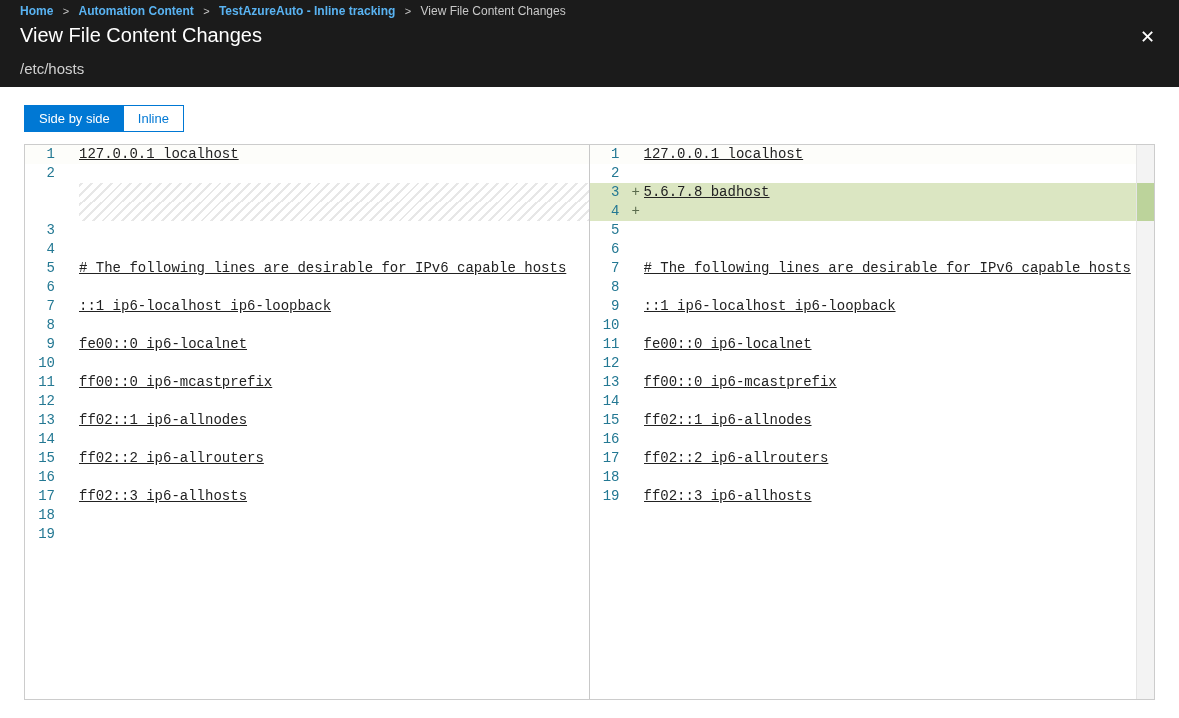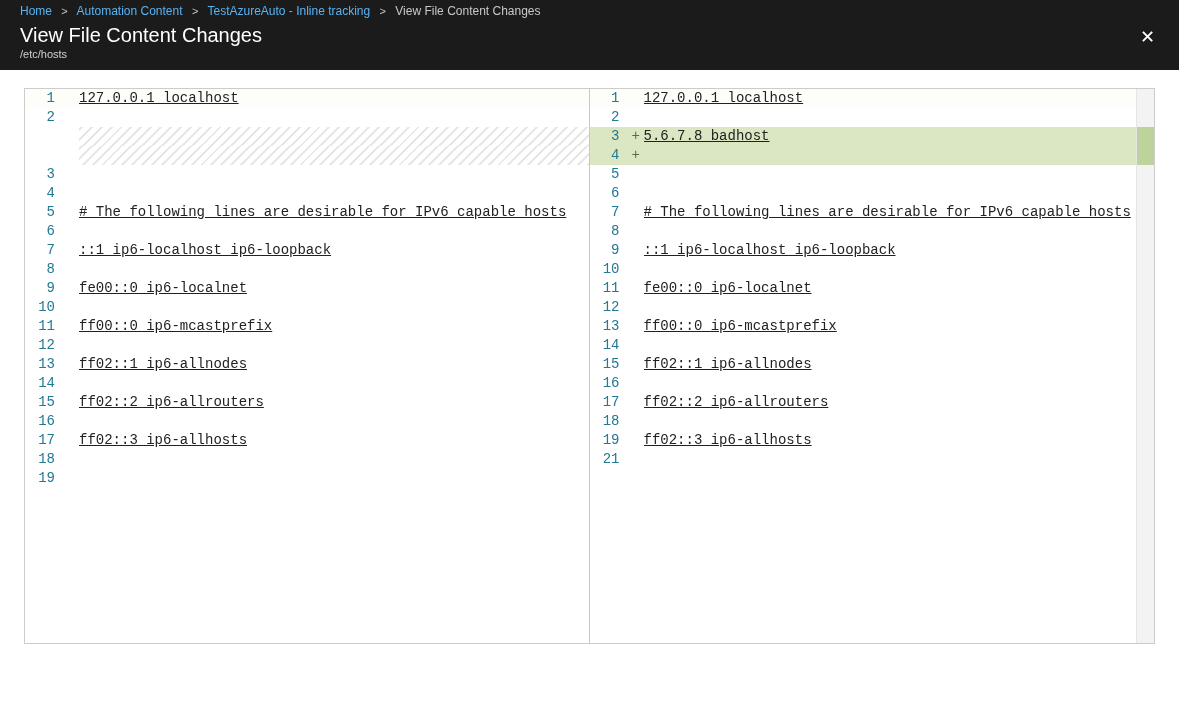--- a/index.html
+++ b/index.html
@@ -1,24 +1,24 @@
 <!DOCTYPE html>
 <html><head>
 <meta charset="utf-8">
 <style>
   * { box-sizing: border-box; margin: 0; padding: 0; }
   html, body { width: 1179px; height: 718px; font-family: "Segoe UI", Arial, sans-serif; overflow: hidden; background: #fff; }
   .topbar { background: #1b1b1b; color: #fff; }
   .breadcrumbs { padding: 4px 20px 2px 20px; font-size: 12px; color: #59b3f2; }
-  .breadcrumbs a { color: #59b3f2; text-decoration: none; }
+  .breadcrumbs a { color: #59b3f2; text-decoration: none; font-weight: bold; }
   .breadcrumbs .sep { color: #c8c8c8; margin: 0 6px; font-size: 11px; }
   .breadcrumbs .current { color: #c8c8c8; }
   .titlebar { display: flex; align-items: flex-start; justify-content: space-between; padding: 2px 18px 10px 20px; }
   .title { font-size: 20px; font-weight: 400; color: #fff; line-height: 26px; }
-  .subtitle { font-size: 11px; color: #d0d0d0; margin-top: 0; }
+  .subtitle { font-size: 15px; color: #d0d0d0; margin-top: 12px; }
   .close { color: #fff; font-size: 18px; line-height: 18px; cursor: pointer; padding: 6px; }
   .content { padding: 18px 24px 0 24px; }
   .viewtabs { display: inline-flex; border: 1px solid #0078d4; margin-bottom: 12px; }
   .viewtabs button { font: inherit; font-size: 13px; padding: 5px 14px; border: none; cursor: pointer; background: #fff; color: #0078d4; }
   .viewtabs button.active { background: #0078d4; color: #fff; }
   .diffbox { border: 1px solid #ccc; height: 556px; position: relative; }
   .diff { display: flex; width: 100%; height: 100%; font-family: Consolas, "Courier New", monospace; font-size: 14px; color: #222; }
   .pane { flex: 1 1 50%; height: 100%; overflow: hidden; }
   .pane.left { border-right: 1px solid #c8c8c8; }
   .line { display: flex; height: 19px; line-height: 19px; white-space: pre; }
@@ -50,20 +50,24 @@
   <div class="titlebar">
     <div>
       <div class="title">View File Content Changes</div>
       <div class="subtitle">/etc/hosts</div>
     </div>
     <div class="close">✕</div>
   </div>
 </div>
 
 <div class="content">
+  <div class="viewtabs">
+    <button class="active">Side by side</button>
+    <button>Inline</button>
+  </div>
 
   <div class="diffbox">
     <div class="diff">
       <div class="pane left" id="pane-left">
           <div class="line curr"><span class="ln">1</span><span class="sign"></span><span class="txt">127.0.0.1 localhost</span></div>
           <div class="line"><span class="ln">2</span><span class="sign"></span><span class="txt"></span></div>
           <div class="line hatch"><span class="ln"></span><span class="sign"></span><span class="txt"></span></div>
           <div class="line hatch"><span class="ln"></span><span class="sign"></span><span class="txt"></span></div>
           <div class="line"><span class="ln">3</span><span class="sign"></span><span class="txt"></span></div>
           <div class="line"><span class="ln">4</span><span class="sign"></span><span class="txt"></span></div>
@@ -96,20 +100,19 @@
           <div class="line"><span class="ln">10</span><span class="sign"></span><span class="txt"></span></div>
           <div class="line"><span class="ln">11</span><span class="sign"></span><span class="txt">fe00::0 ip6-localnet</span></div>
           <div class="line"><span class="ln">12</span><span class="sign"></span><span class="txt"></span></div>
           <div class="line"><span class="ln">13</span><span class="sign"></span><span class="txt">ff00::0 ip6-mcastprefix</span></div>
           <div class="line"><span class="ln">14</span><span class="sign"></span><span class="txt"></span></div>
           <div class="line"><span class="ln">15</span><span class="sign"></span><span class="txt">ff02::1 ip6-allnodes</span></div>
           <div class="line"><span class="ln">16</span><span class="sign"></span><span class="txt"></span></div>
           <div class="line"><span class="ln">17</span><span class="sign"></span><span class="txt">ff02::2 ip6-allrouters</span></div>
           <div class="line"><span class="ln">18</span><span class="sign"></span><span class="txt"></span></div>
           <div class="line"><span class="ln">19</span><span class="sign"></span><span class="txt">ff02::3 ip6-allhosts</span></div>
-          <div class="line"><span class="ln">21</span><span class="sign"></span><span class="txt"></span></div>
         </div>
     </div>
     <div class="overview">
       <div class="ov-mark" style="top:38px;height:38px;"></div>
     </div>
   </div>
 </div>
 
 </body></html>

